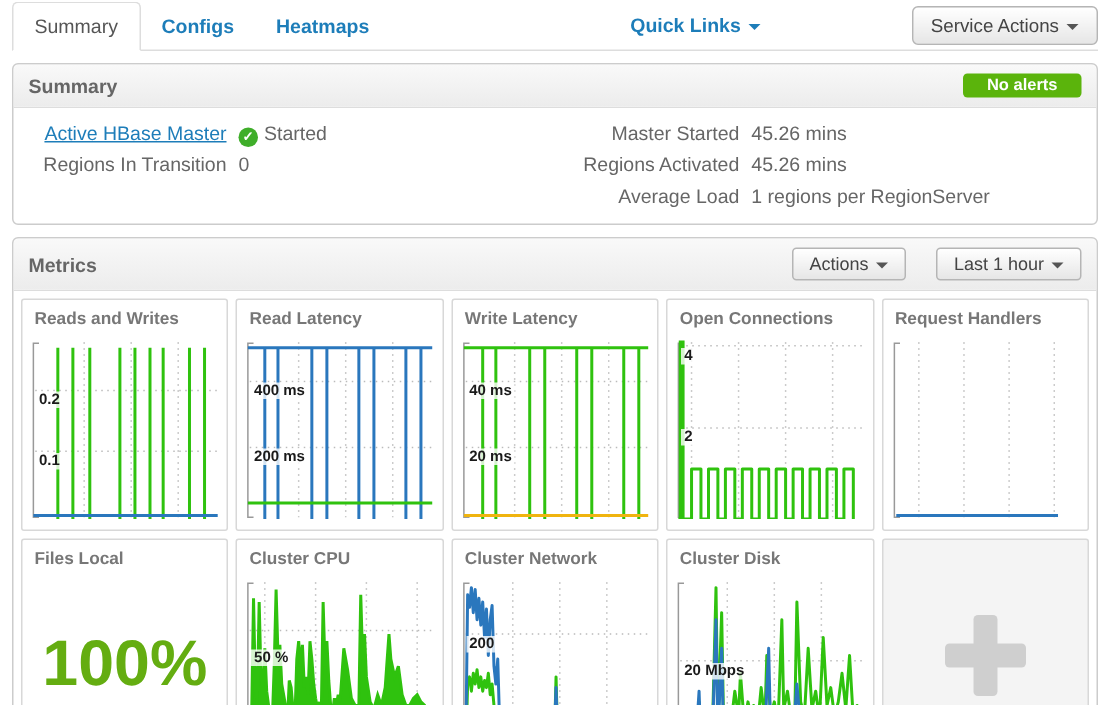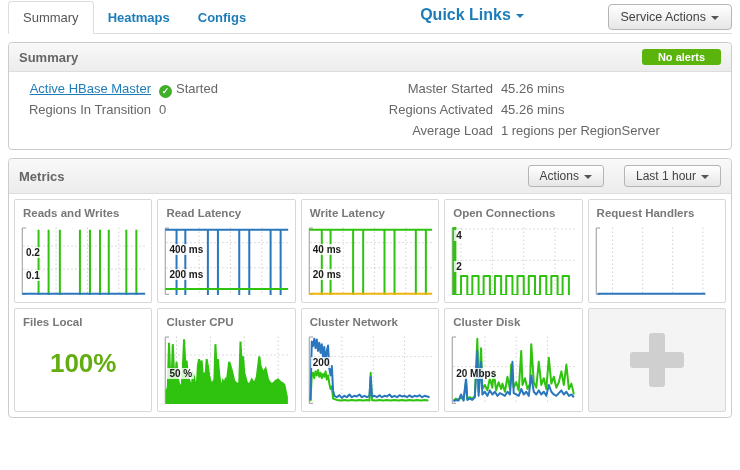--- a/index.html
+++ b/index.html
@@ -18,21 +18,21 @@
     height:34px; position:relative;
   }
   .tab { padding:8px 14px; font-size:13px; cursor:pointer; }
   .tab.active {
     background:#fff; border:1px solid #ddd; border-bottom:1px solid #fff;
     border-radius:4px 4px 0 0; color:#555; margin-bottom:-1px;
   }
   .tab.link { color:#1d7db9; font-weight:bold; }
   .quicklinks {
     margin-left:160px; margin-bottom:9px;
-    color:#1d7db9; font-size:16px; font-weight:bold; cursor:pointer;
+    color:#1d7db9; font-size:13px; font-weight:bold; cursor:pointer;
   }
   .caret {
     display:inline-block; width:0; height:0;
     border-left:4px solid transparent; border-right:4px solid transparent;
     border-top:4px solid #555; margin-left:5px; vertical-align:middle;
   }
   .caret.blue { border-top-color:#1d7db9; }
   .btn {
     font-family:"Liberation Sans", sans-serif;
     background:linear-gradient(#ffffff,#e6e6e6);
@@ -77,59 +77,59 @@
   .check-icon {
     display:inline-block; width:13px; height:13px;
     background:#3fae2a; border-radius:50%;
     color:#fff; font-size:9px; line-height:13px; text-align:center;
     margin-right:4px; font-weight:bold; position:relative; top:1px;
   }
 
   
   .widgets { display:grid; grid-template-columns:repeat(5,1fr); gap:5px; padding:5px; }
   .widget {
-    border:1px solid #d8d8d8; border-radius:2px; height:104px;
+    border:1px solid #d8d8d8; border-radius:2px; height:155px;
     position:relative; background:#fff; overflow:hidden; cursor:pointer;
   }
   .wtitle {
     font-size:11.5px; font-weight:bold; color:#777;
     padding:7px 8px 2px; white-space:nowrap; overflow:hidden;
   }
   .chartwrap { position:absolute; left:6px; right:5px; top:27px; bottom:7px; }
   .chartwrap svg { position:absolute; left:0; top:0; width:100%; height:100%; display:block; }
   .ylabel {
     position:absolute; left:3px;
     font-size:10px; font-weight:bold; color:#1a1a1a;
     background:rgba(255,255,255,.8); padding:0 2px; line-height:11px;
     pointer-events:none; white-space:nowrap;
   }
   .bigvalue {
     position:absolute; top:50%; left:0; right:0; transform:translateY(-38%);
-    text-align:center; font-size:26px; font-weight:bold; color:#64ad11;
+    text-align:center; font-size:43px; font-weight:bold; color:#64ad11;
   }
   .add-widget { background:#f4f4f4; display:flex; align-items:center; justify-content:center; }
   .plus-icon { position:relative; width:54px; height:54px; }
   .plus-icon::before {
     content:""; position:absolute; left:0; top:19px; width:54px; height:16px;
     background:#cfcfcf; border-radius:3px;
   }
   .plus-icon::after {
     content:""; position:absolute; left:19px; top:0; width:16px; height:54px;
     background:#cfcfcf; border-radius:3px;
   }
 </style>
 </head>
 <body>
 
 <div class="page">
 
   <div class="tabbar">
     <div class="tab active">Summary</div>
+    <div class="tab link">Configs</div>
     <div class="tab link">Heatmaps</div>
-    <div class="tab link">Configs</div>
     <div class="quicklinks">
       <span>Quick Links</span><span class="caret blue"></span>
     </div>
     <button class="btn service-actions">
       <span>Service Actions</span><span class="caret"></span>
     </button>
   </div>
 
   <div class="panel">
     <div class="panel-header">

